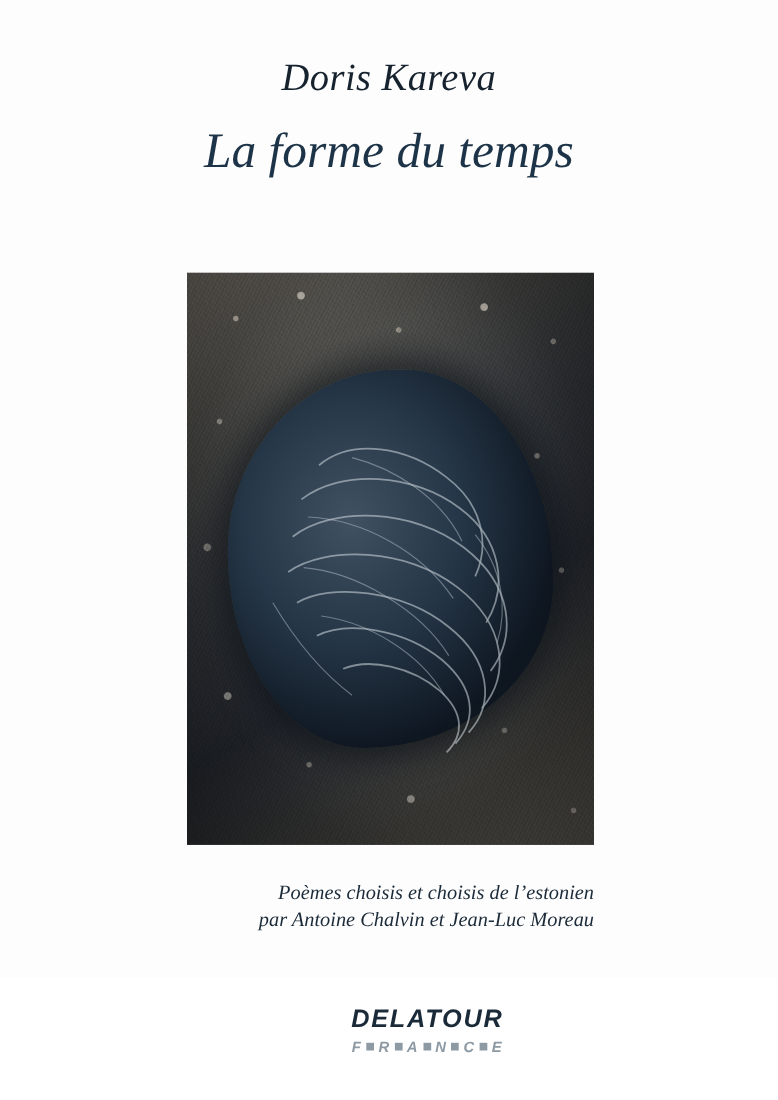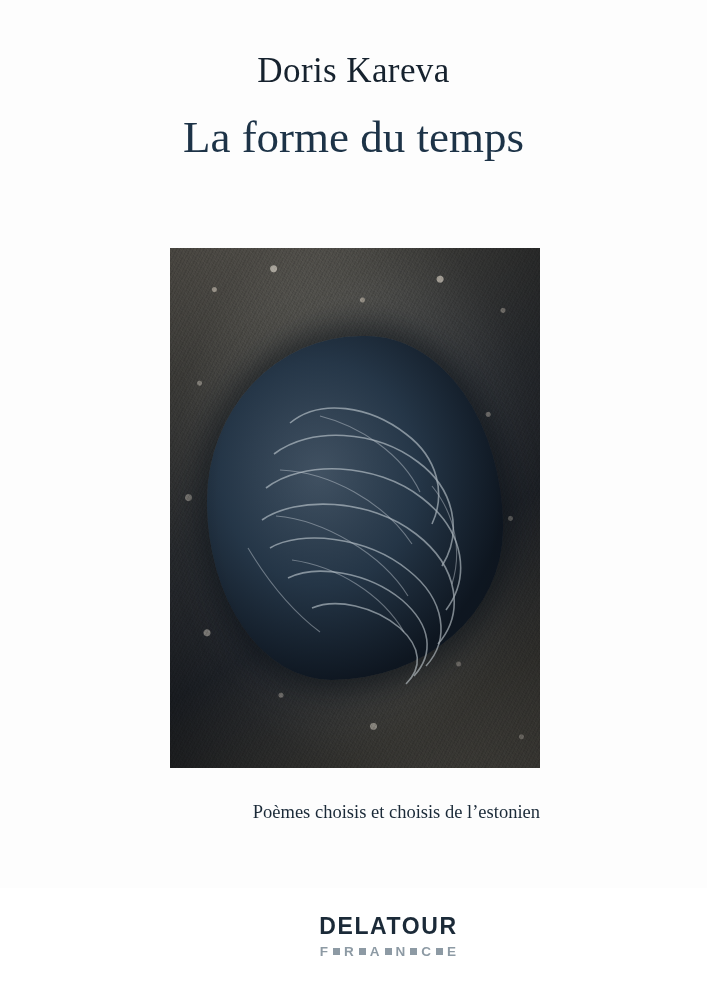--- a/index.html
+++ b/index.html
@@ -14,20 +14,21 @@
     font-family: "Liberation Serif", serif;
     color: #1b2a38;
   }
 
   .cover {
     position: relative;
     width: 707px;
     height: 888px;
     background: #fdfdfd;
     box-sizing: border-box;
+    font-style: italic;
   }
 
   
   .title-block {
     position: absolute;
     top: 52px;
     left: 0;
     width: 100%;
     text-align: center;
   }
@@ -211,20 +212,21 @@
           <path d="M78 300 C96 330 118 360 150 384"></path>
           <path d="M262 238 C286 268 292 304 282 336"></path>
         </g>
       </svg>
     </div>
     <div class="vignette"></div>
   </div>
 
   <div class="credits">
     <div>Poèmes choisis et choisis de l’estonien</div>
+    <div>par Antoine Chalvin et Jean-Luc Moreau</div>
   </div>
 
   <div class="publisher">
     <div class="pub-name">DELATOUR</div>
     <div class="pub-sub">
       <span class="ch">F</span>
       <span class="sq"></span>
       <span class="ch">R</span>
       <span class="sq"></span>
       <span class="ch">A</span>

